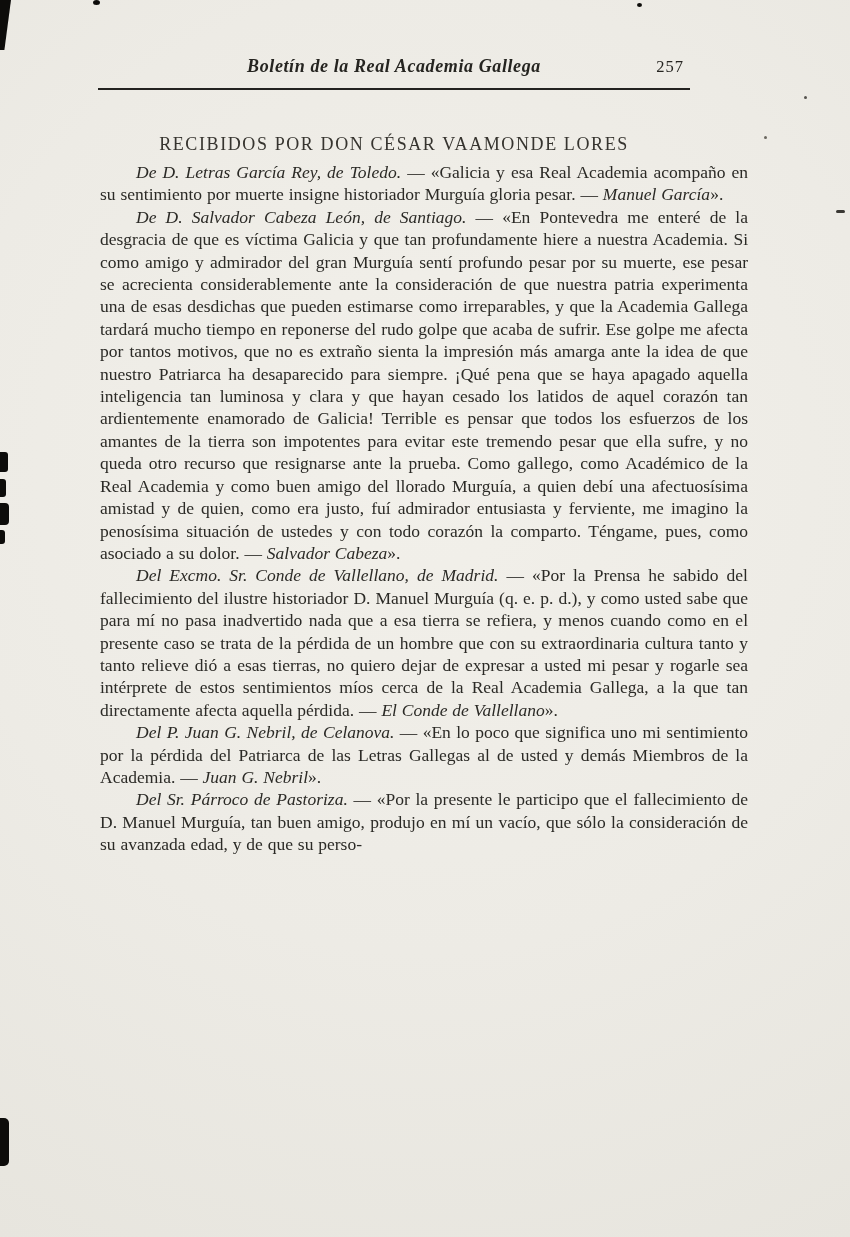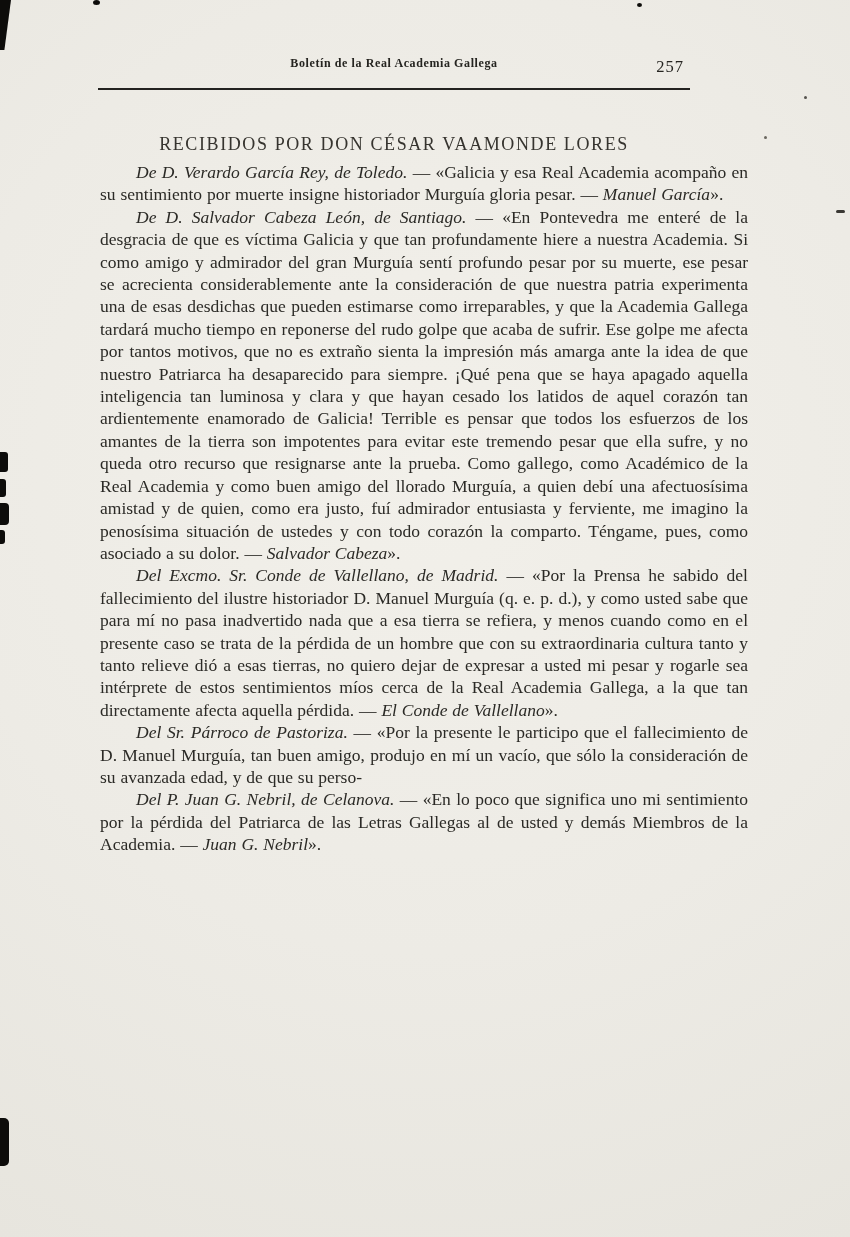--- a/index.html
+++ b/index.html
@@ -22,24 +22,25 @@
   .header {
     position: absolute;
     top: 56px;
     left: 98px;
     width: 592px;
     height: 26px;
   }
   .header-title {
     display: block;
     text-align: center;
-    font-size: 12px;
+    font-size: 18px;
     font-weight: bold;
     letter-spacing: 0.6px;
     color: #252420;
+    font-style: italic;
   }
   .header-page-number {
     position: absolute;
     right: 6px;
     top: 1px;
     font-size: 16.5px;
     letter-spacing: 1px;
     color: #252420;
     margin-left: 20px;
   }
@@ -124,20 +125,20 @@
 
   <div class="header">
     <span class="header-title">Boletín de la Real Academia Gallega</span>
     <span class="header-page-number">257</span>
   </div>
   <div class="header-rule"></div>
 
   <div class="section-heading">RECIBIDOS POR DON CÉSAR VAAMONDE LORES</div>
 
   <div class="paragraphs">
-      <p class="para"><span class="it">De D. Verardo García Rey, de Toledo.</span><span> — «Galicia y esa Real Academia acompaño en su sentimiento por muerte insigne historiador Murguía gloria pesar. — </span><span class="it">Manuel García</span><span>».</span></p>
+      <p class="para"><span class="it">De D. Letras García Rey, de Toledo.</span><span> — «Galicia y esa Real Academia acompaño en su sentimiento por muerte insigne historiador Murguía gloria pesar. — </span><span class="it">Manuel García</span><span>».</span></p>
       <p class="para"><span class="it">De D. Salvador Cabeza León, de Santiago.</span><span> — «En Pontevedra me enteré de la desgracia de que es víctima Galicia y que tan profundamente hiere a nuestra Academia. Si como amigo y admirador del gran Murguía sentí profundo pesar por su muerte, ese pesar se acrecienta considerablemente ante la consideración de que nuestra patria experimenta una de esas desdichas que pueden estimarse como irreparables, y que la Academia Gallega tardará mucho tiempo en reponerse del rudo golpe que acaba de sufrir. Ese golpe me afecta por tantos motivos, que no es extraño sienta la impresión más amarga ante la idea de que nuestro Patriarca ha desaparecido para siempre. ¡Qué pena que se haya apagado aquella inteligencia tan luminosa y clara y que hayan cesado los latidos de aquel corazón tan ardientemente enamorado de Galicia! Terrible es pensar que todos los esfuerzos de los amantes de la tierra son impotentes para evitar este tremendo pesar que ella sufre, y no queda otro recurso que resignarse ante la prueba. Como gallego, como Académico de la Real Academia y como buen amigo del llorado Murguía, a quien debí una afectuosísima amistad y de quien, como era justo, fuí admirador entusiasta y ferviente, me imagino la penosísima situación de ustedes y con todo corazón la comparto. Téngame, pues, como asociado a su dolor. — </span><span class="it">Salvador Cabeza</span><span>».</span></p>
       <p class="para"><span class="it">Del Excmo. Sr. Conde de Vallellano, de Madrid.</span><span> — «Por la Prensa he sabido del fallecimiento del ilustre historiador D. Manuel Murguía (q. e. p. d.), y como usted sabe que para mí no pasa inadvertido nada que a esa tierra se refiera, y menos cuando como en el presente caso se trata de la pérdida de un hombre que con su extraordinaria cultura tanto y tanto relieve dió a esas tierras, no quiero dejar de expresar a usted mi pesar y rogarle sea intérprete de estos sentimientos míos cerca de la Real Academia Gallega, a la que tan directamente afecta aquella pérdida. — </span><span class="it">El Conde de Vallellano</span><span>».</span></p>
+      <p class="para"><span class="it">Del P. Juan G. Nebril, de Celanova.</span><span> — «En lo poco que significa uno mi sentimiento por la pérdida del Patriarca de las Letras Gallegas al de usted y demás Miembros de la Academia. — </span><span class="it">Juan G. Nebril</span><span>».</span></p>
       <p class="para"><span class="it">Del Sr. Párroco de Pastoriza.</span><span> — «Por la presente le participo que el fallecimiento de D. Manuel Murguía, tan buen amigo, produjo en mí un vacío, que sólo la consideración de su avanzada edad, y de que su perso-</span></p>
-      <p class="para"><span class="it">Del P. Juan G. Nebril, de Celanova.</span><span> — «En lo poco que significa uno mi sentimiento por la pérdida del Patriarca de las Letras Gallegas al de usted y demás Miembros de la Academia. — </span><span class="it">Juan G. Nebril</span><span>».</span></p>
     </div>
 
 </div>
 
 </body></html>

